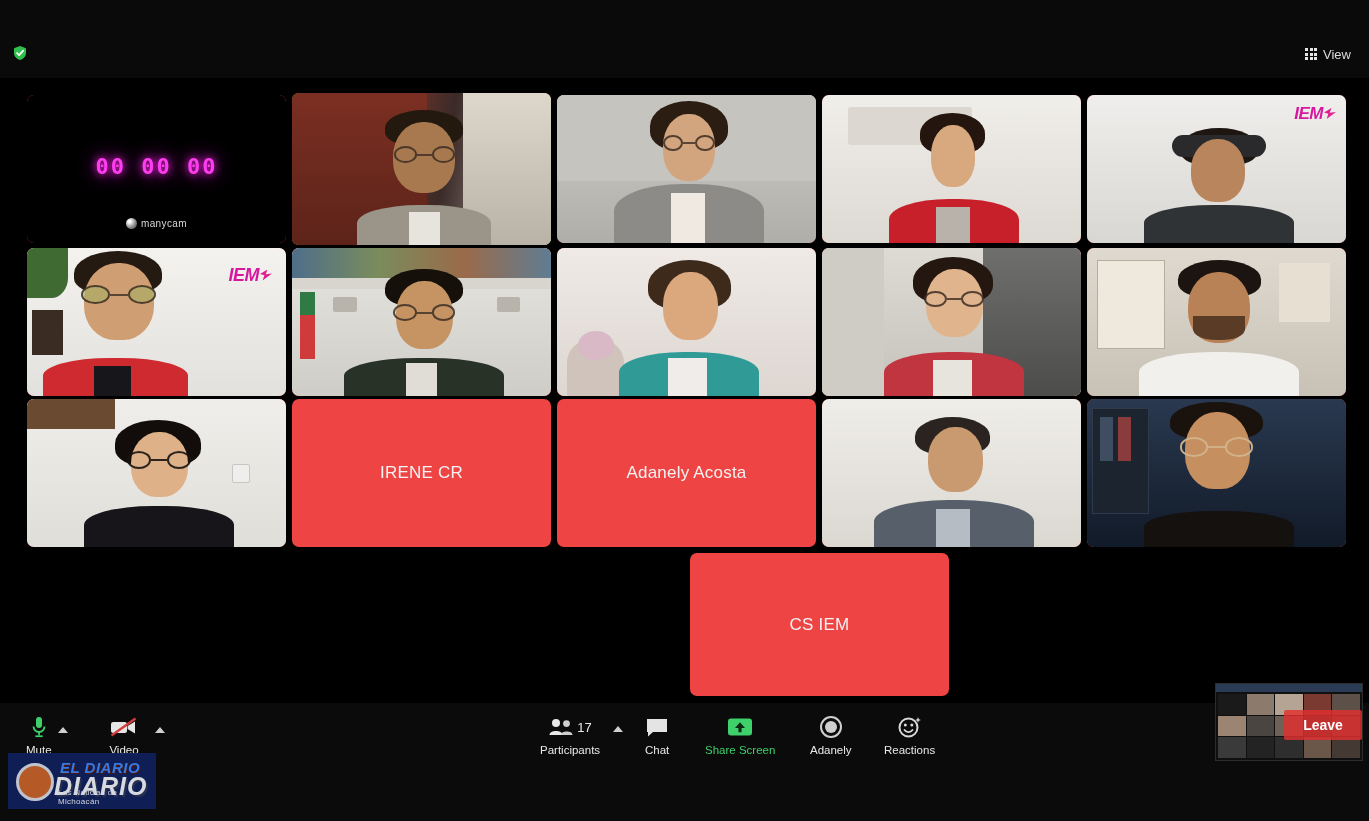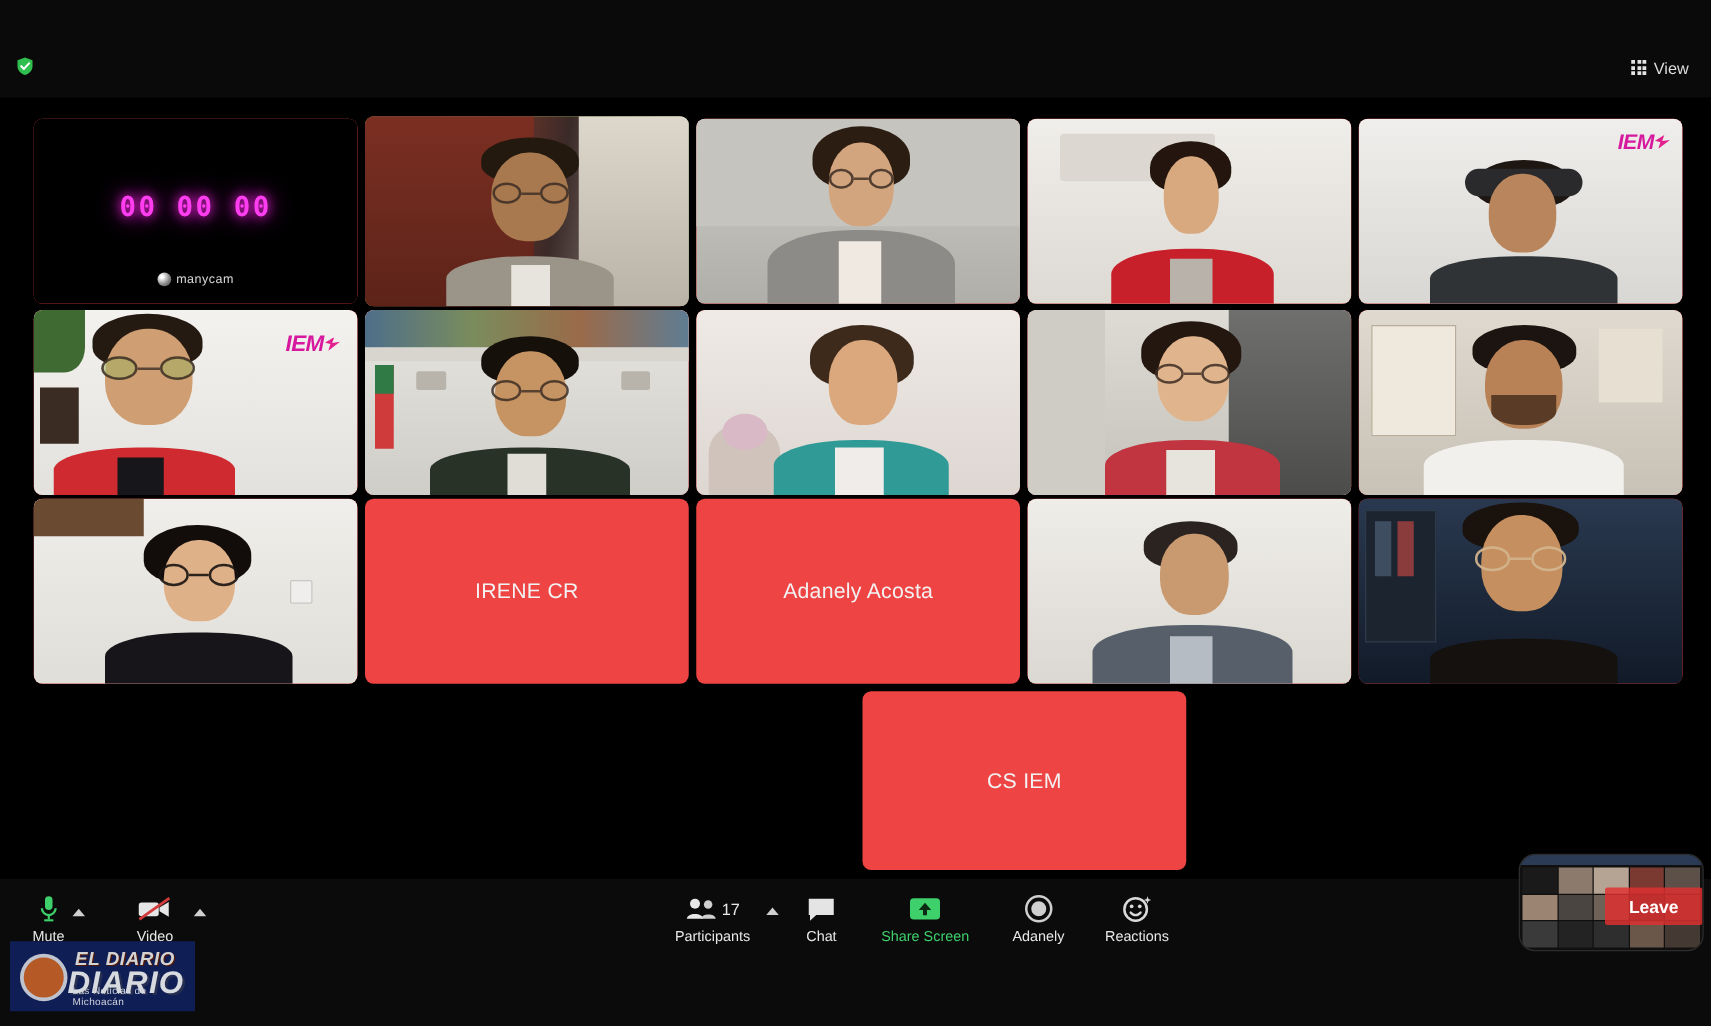--- a/index.html
+++ b/index.html
@@ -91,29 +91,29 @@
   
   .watermark {
     position:absolute; left:8px; bottom:12px; width:148px; height:56px;
     background:#10205c; opacity:.92; overflow:hidden;
   }
   .wm-circle {
     position:absolute; left:8px; top:10px; width:38px; height:38px; border-radius:50%;
     background:#c4612a; border:3px solid #cfd3de;
   }
   .wm-eld { position:absolute; left:52px; top:6px; font-size:15px; font-weight:bold;
-    font-style:italic; color:#e5e5e5; letter-spacing:.5px; text-shadow:1px 1px 0 #5a1a05;}
+    font-style:italic; color:#3b82f6; letter-spacing:.5px; text-shadow:1px 1px 0 #5a1a05;}
   .wm-vis { position:absolute; left:46px; top:19px; font-size:25px; font-weight:bold;
     font-style:italic; color:#e9ecf2; letter-spacing:1px; text-shadow:2px 2px 0 #2a3358;}
   .wm-sub { position:absolute; left:50px; bottom:3px; font-size:8px; color:#dfe3ee; letter-spacing:.3px;}
 
   
   .pip {
     position:absolute; right:6px; bottom:60px; width:148px; height:78px;
-    background:#101010; border:1px solid #2d2d2d; border-radius:13px; overflow:hidden;
+    background:#101010; border:1px solid #2d2d2d; border-radius:0; overflow:hidden;
   }
   .pip-bar { position:absolute; left:0; top:0; width:100%; height:8px; background:#2b3b55; }
   .pip-grid {
     position:absolute; left:2px; right:2px; top:10px; bottom:2px;
     display:grid; grid-template-columns:repeat(5,1fr); grid-template-rows:repeat(3,1fr); gap:1px;
   }
   .pip-grid span { display:block; }
   .pip-leave {
     position:absolute; right:0px; top:26px; width:78px; height:30px;
     background:rgba(226,48,48,.82); color:#fff; font-size:14px; font-weight:bold;

